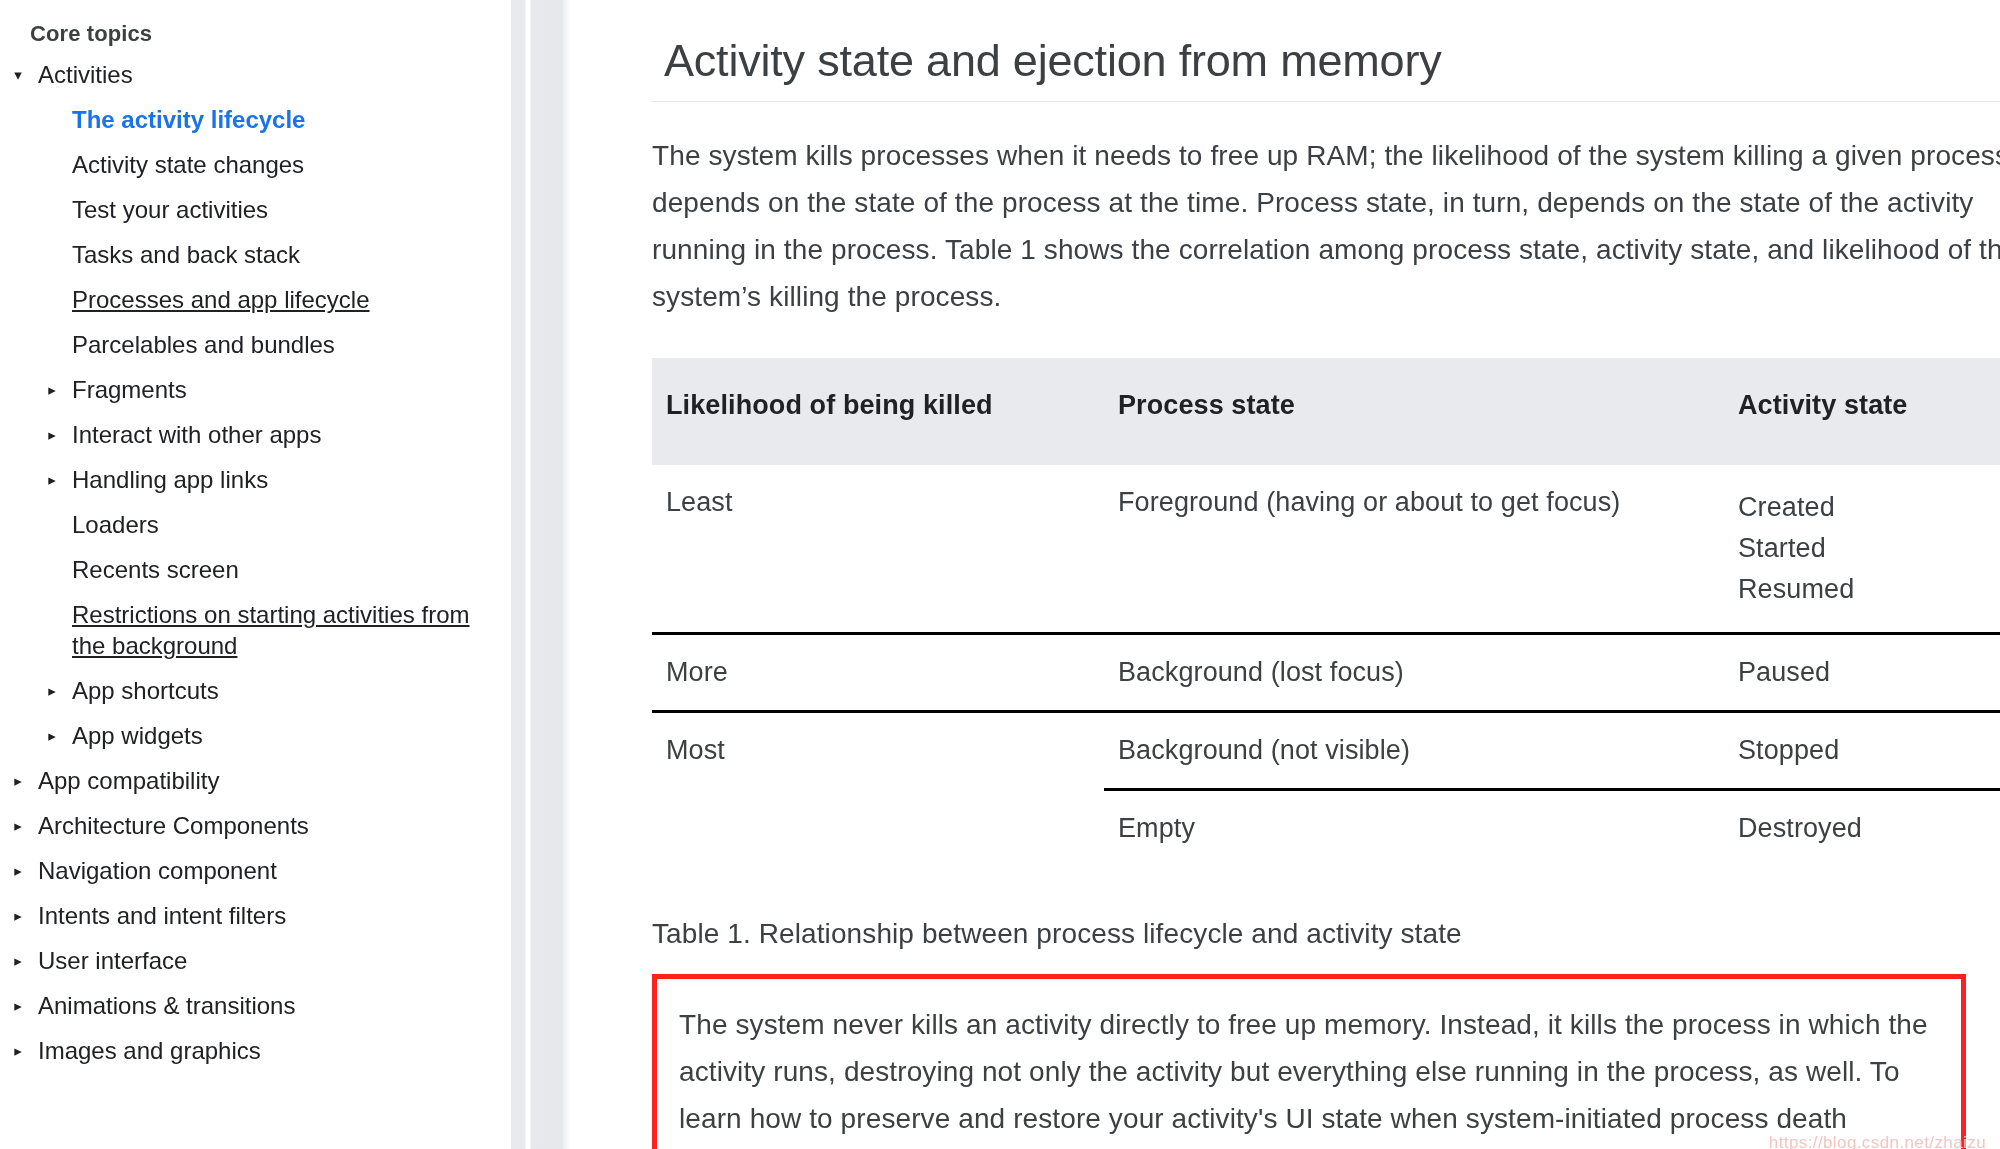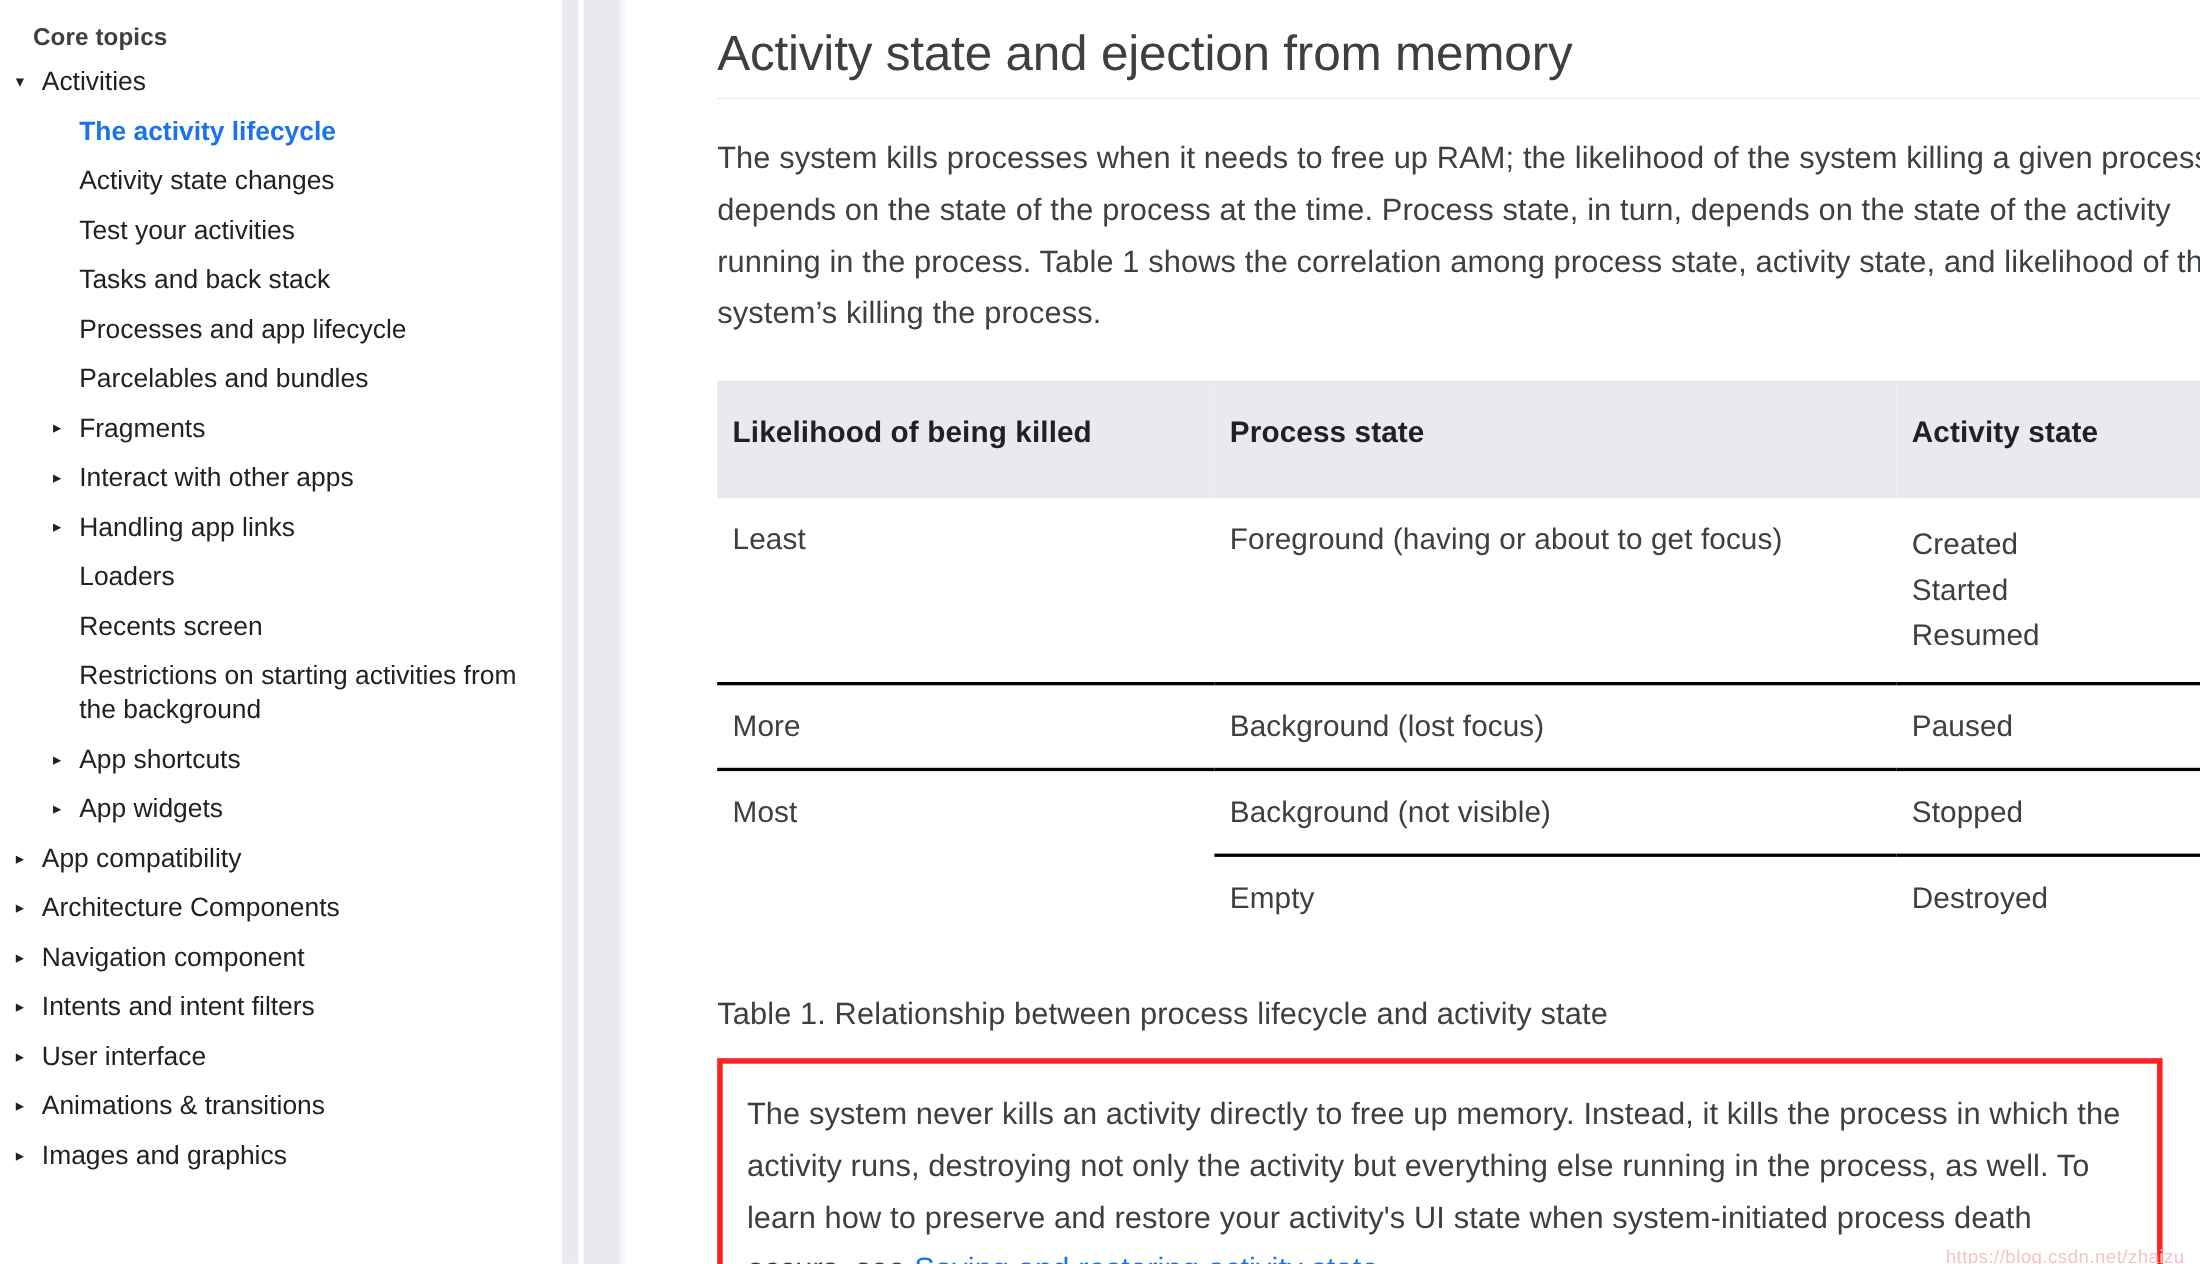--- a/index.html
+++ b/index.html
@@ -70,21 +70,21 @@
   .nav-label { flex: 1 1 auto; }
 
   
   .lvl0 { padding-left: 8px; }
   .lvl0 > .arrow { width: 20px; }
   .lvl1 { padding-left: 42px; }
   .lvl1 > .arrow { width: 20px; }
 
   .nav-item.active .nav-label { color: #1a73e8; font-weight: bold; }
 
-  .nav-item.wrap { max-width: 430px; }
+  .nav-item.wrap { max-width: 430px; text-decoration: underline; }
 
   
   .scroll-gutter {
     position: relative;
     flex: 0 0 65px;
     width: 65px;
     height: 1149px;
     background: #ffffff;
   }
   .scroll-track {
@@ -115,21 +115,21 @@
     padding-left: 82px;
     padding-top: 22px;
     box-sizing: border-box;
     overflow: hidden;
   }
 
   h1.page-title {
     font-size: 45px;
     font-weight: 400;
     color: #3c4043;
-    margin: 0;
+    margin: 12px;
     line-height: 54px;
     letter-spacing: -0.2px;
   }
   .title-rule {
     height: 1px;
     background: #e8eaed;
     margin-top: 13px;
     margin-right: 0;
     width: 1418px;
   }

